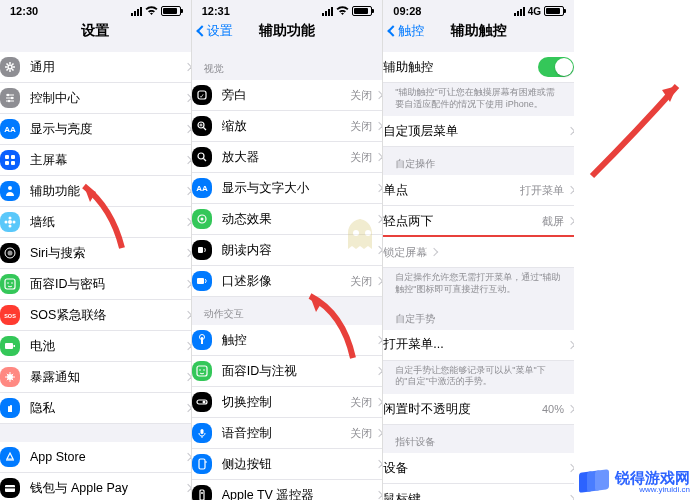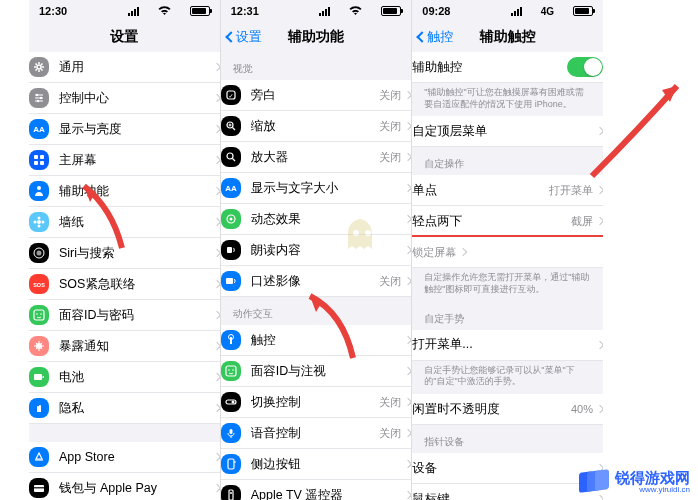--- a/index.html
+++ b/index.html
@@ -1,28 +1,28 @@
 <!DOCTYPE html>
 <html><head>
 <meta charset="utf-8">
 <style>
   * { margin:0; padding:0; box-sizing:border-box; font-family:-apple-system,"Helvetica Neue",Arial,sans-serif; -webkit-font-smoothing:antialiased; }
   body { width:698px; height:500px; background:#fff; position:relative; overflow:hidden; }
-  .phones { display:flex; width:574px; height:500px;margin-left:29px; }
+  .phones { display:flex; width:574px; height:500px; }
   .phone { flex:1; border-right:1px solid #ddd; background:#f2f2f7; display:flex; flex-direction:column; overflow:hidden; }
   .phone:last-child { border-right:none; }
   .status { height:22px; display:flex; align-items:center; justify-content:space-between; padding:0 10px; font-size:11px; font-weight:600; background:#f2f2f7; }
-  .status .right { display:flex; gap:19px; align-items:center; }
+  .status .right { display:flex; gap:3px; align-items:center; }
   .sigbars { display:inline-flex; align-items:flex-end; gap:1px; }
   .sigbars span { width:2px; background:#000; display:inline-block; }
   .sigbars span:nth-child(1){height:3px}.sigbars span:nth-child(2){height:5px}.sigbars span:nth-child(3){height:7px}.sigbars span:nth-child(4){height:9px}
   .batt { width:20px; height:10px; border:1px solid #000; border-radius:2px; position:relative; }
   .batt::after { content:""; position:absolute; right:-3px; top:2px; width:2px; height:4px; background:#000; border-radius:0 1px 1px 0; }
   .batt .fill { position:absolute; left:1px; top:1px; bottom:1px; width:14px; background:#000; border-radius:1px; }
-  .nav { height:30px; display:flex; align-items:center; justify-content:center; position:relative; background:#f2f2f7; }
+  .nav { height:30px; display:flex; align-items:flex-start; justify-content:center; position:relative; background:#f2f2f7; }
   .nav .title { font-size:14px; font-weight:600; }
   .nav .back { position:absolute; left:6px; color:#007aff; font-size:13px; display:flex; align-items:center; gap:1px; }
   .chev-left { width:8px; height:8px; border-left:2px solid #007aff; border-bottom:2px solid #007aff; transform:rotate(45deg); }
   .content { flex:1; overflow:hidden; }
   .sectionh { font-size:10px; color:#8e8e93; padding:10px 12px 4px; }
   .group { background:#fff; }
   .row { height:31px; display:flex; align-items:center; padding:0 0; border-bottom:0.5px solid #e5e5ea; position:relative; }
   .row:last-child { border-bottom:0.5px solid #e5e5ea; }
   .icon { width:20px; height:20px; border-radius:8px; display:flex; align-items:center; justify-content:center; margin-right:10px; flex:0 0 20px; }
   .icon svg { width:12px; height:12px; fill:#fff; }
@@ -150,58 +150,58 @@
             <span class="icon bg-black">
               <svg viewBox="0 0 12 12">
                 <circle cx="6" cy="6" r="5" fill="none" stroke="#fff" stroke-width="1"></circle>
                 <circle cx="6" cy="6" r="2.5" fill="#fff" opacity=".6"></circle>
               </svg>
             </span>
             <span class="label">Siri与搜索</span>
             <span class="chev"></span>
           </div>
           <div class="row">
-            <span class="icon bg-red">
-              <svg viewBox="0 0 12 12">
-                <text x="6" y="8.5" text-anchor="middle" font-size="5.5" font-weight="bold" fill="#fff">SOS</text>
-              </svg>
-            </span>
-            <span class="label">SOS紧急联络</span>
-            <span class="chev"></span>
-          </div>
-          <div class="row">
             <span class="icon bg-green">
               <svg viewBox="0 0 12 12">
                 <rect x="1" y="1" width="10" height="10" rx="2" fill="none" stroke="#fff" stroke-width="1.2"></rect>
                 <circle cx="4" cy="5" r=".8"></circle>
                 <circle cx="8" cy="5" r=".8"></circle>
                 <path d="M4 8c1 1 3 1 4 0" stroke="#fff" fill="none"></path>
               </svg>
             </span>
             <span class="label">面容ID与密码</span>
             <span class="chev"></span>
           </div>
           <div class="row">
+            <span class="icon bg-red">
+              <svg viewBox="0 0 12 12">
+                <text x="6" y="8.5" text-anchor="middle" font-size="5.5" font-weight="bold" fill="#fff">SOS</text>
+              </svg>
+            </span>
+            <span class="label">SOS紧急联络</span>
+            <span class="chev"></span>
+          </div>
+          <div class="row">
+            <span class="icon bg-green">
+              <svg viewBox="0 0 12 12">
+                <rect x="1" y="3" width="8" height="6" rx="1" fill="#fff"></rect>
+                <rect x="9.5" y="5" width="1.5" height="2" fill="#fff"></rect>
+              </svg>
+            </span>
+            <span class="label">电池</span>
+            <span class="chev"></span>
+          </div>
+          <div class="row">
             <span class="icon bg-red" style="opacity: 0.6;">
               <svg viewBox="0 0 12 12">
                 <circle cx="6" cy="6" r="3"></circle>
                 <path d="M6 1v2M6 9v2M1 6h2M9 6h2M2.8 2.8l1.2 1.2M8 8l1.2 1.2M2.8 9.2l1.2-1.2M8 4l1.2-1.2" stroke="#fff"></path>
               </svg>
             </span>
             <span class="label">暴露通知</span>
-            <span class="chev"></span>
-          </div>
-          <div class="row">
-            <span class="icon bg-green">
-              <svg viewBox="0 0 12 12">
-                <rect x="1" y="3" width="8" height="6" rx="1" fill="#fff"></rect>
-                <rect x="9.5" y="5" width="1.5" height="2" fill="#fff"></rect>
-              </svg>
-            </span>
-            <span class="label">电池</span>
             <span class="chev"></span>
           </div>
           <div class="row">
             <span class="icon bg-blue">
               <svg viewBox="0 0 12 12">
                 <path d="M4 10V5c0-.6.4-1 1-1s1 .4 1 1V4c0-.6.4-1 1-1s1 .4 1 1v6H4z" fill="#fff"></path>
               </svg>
             </span>
             <span class="label">隐私</span>
             <span class="chev"></span>

